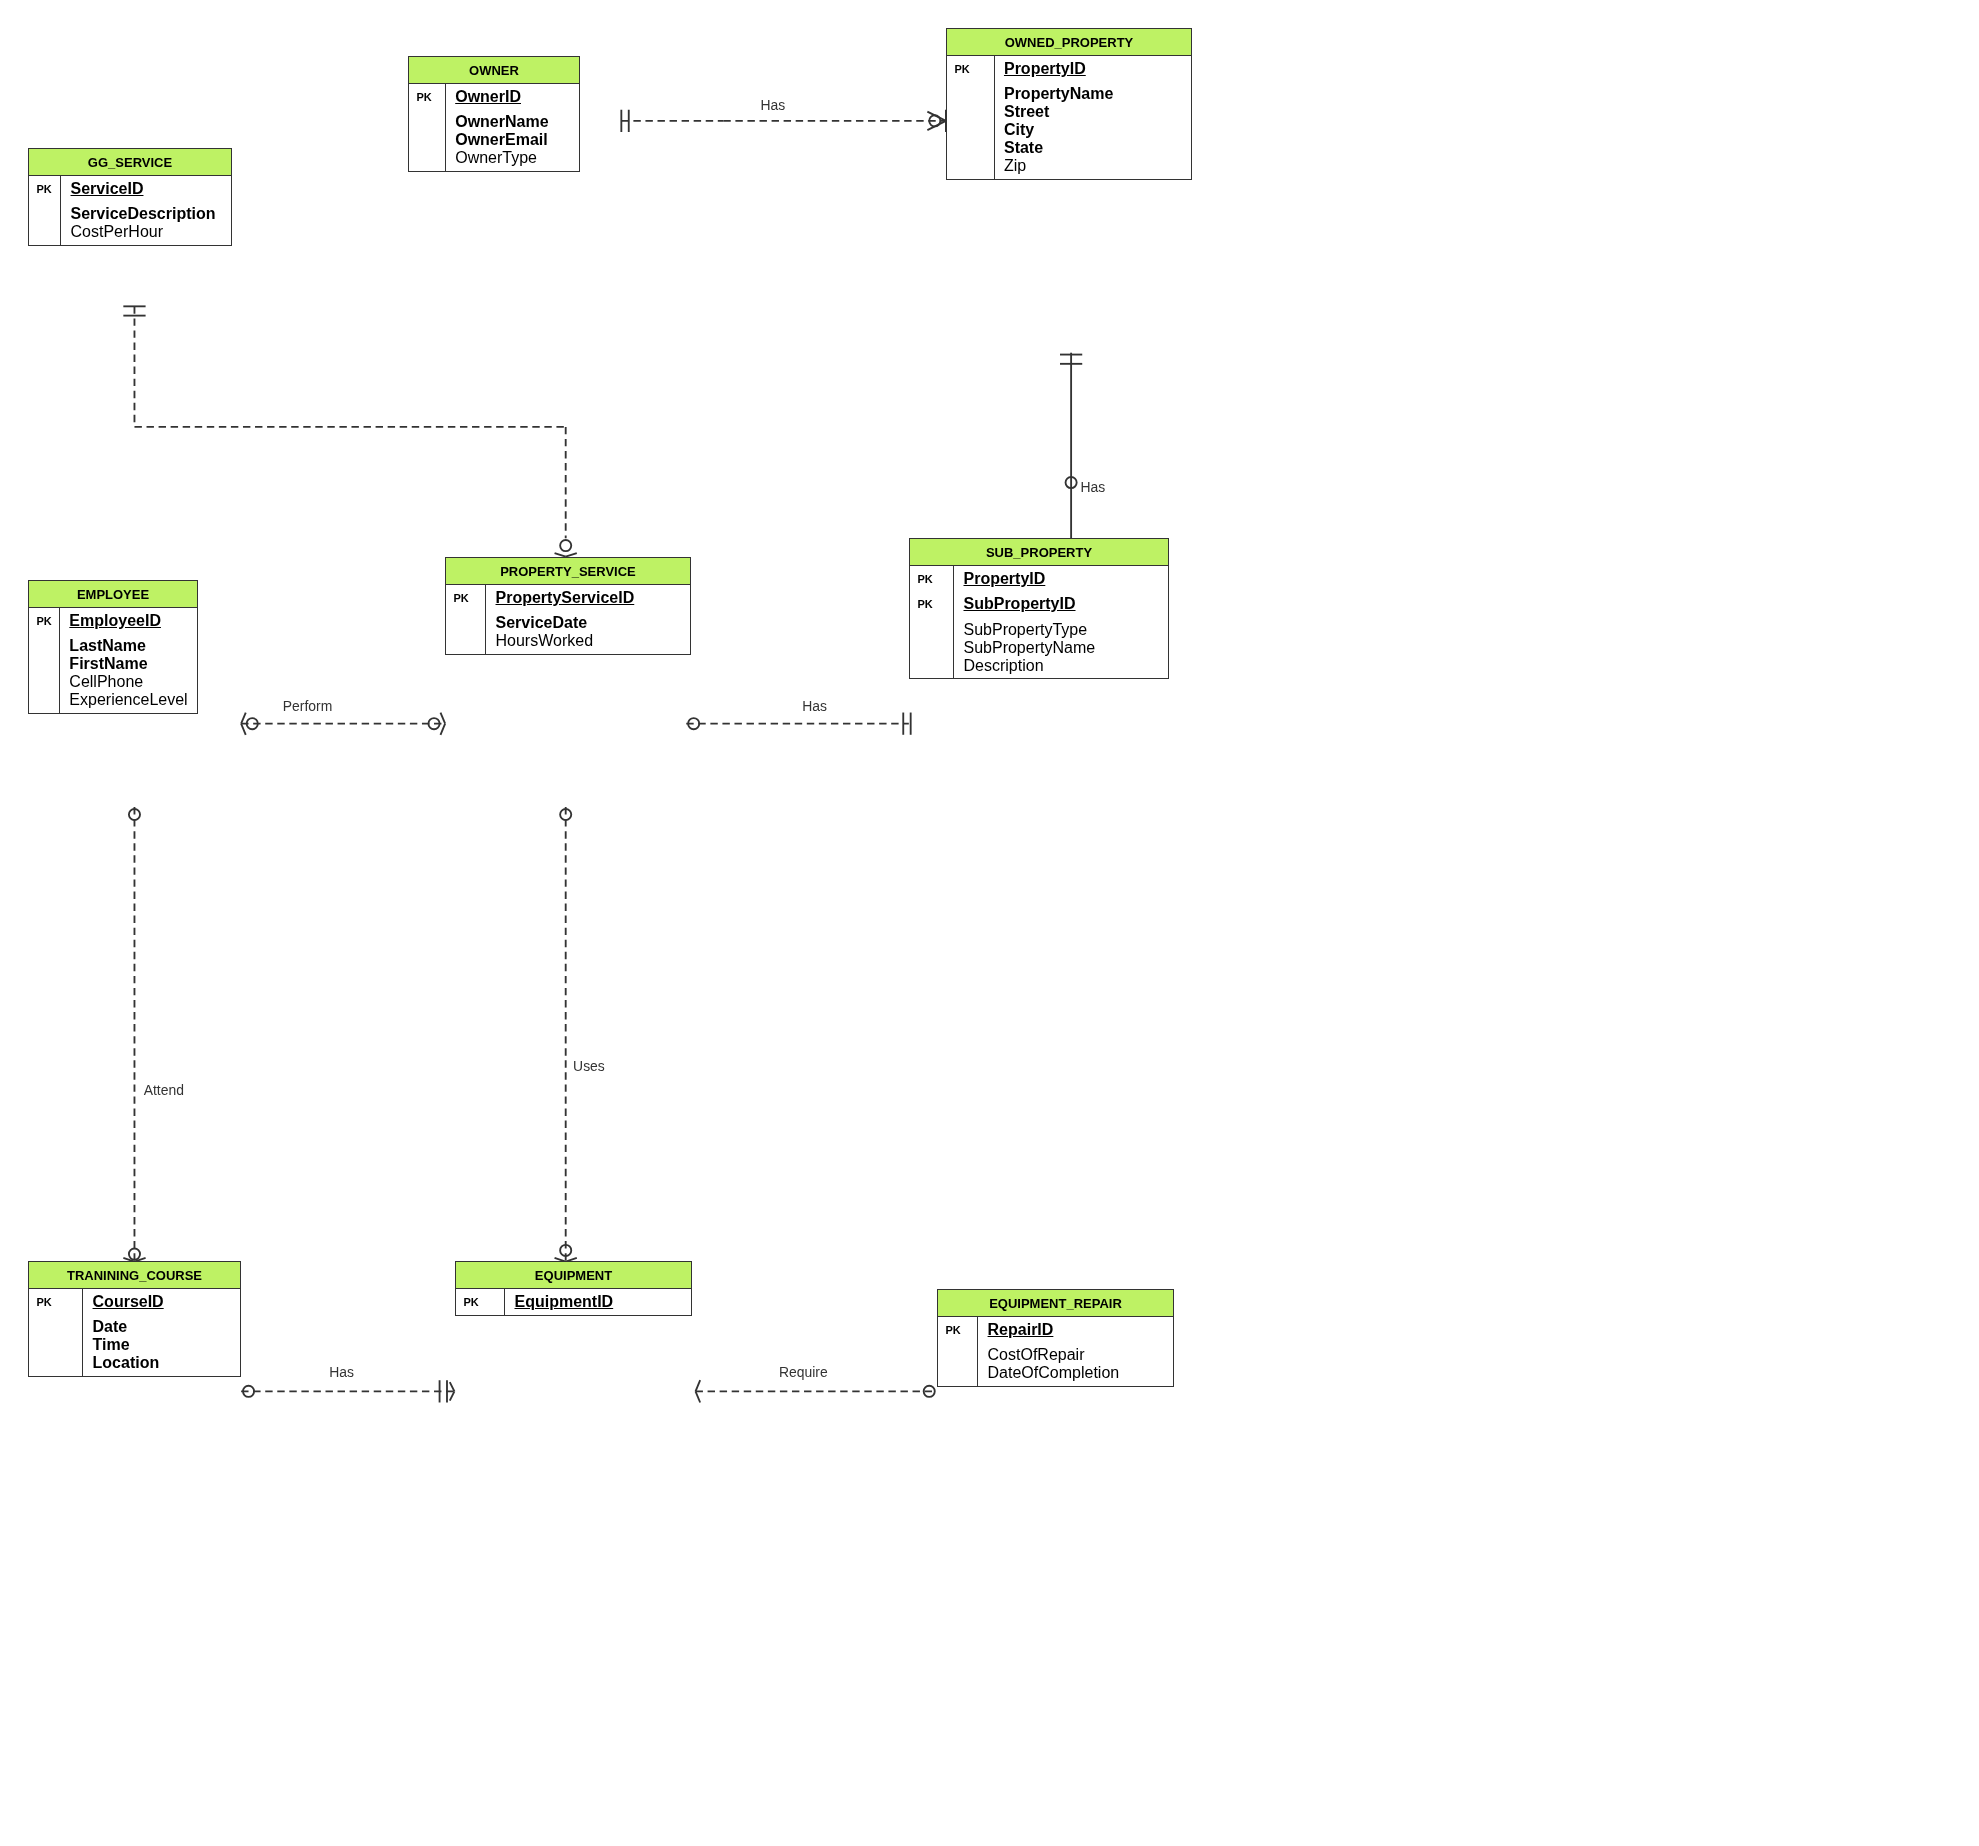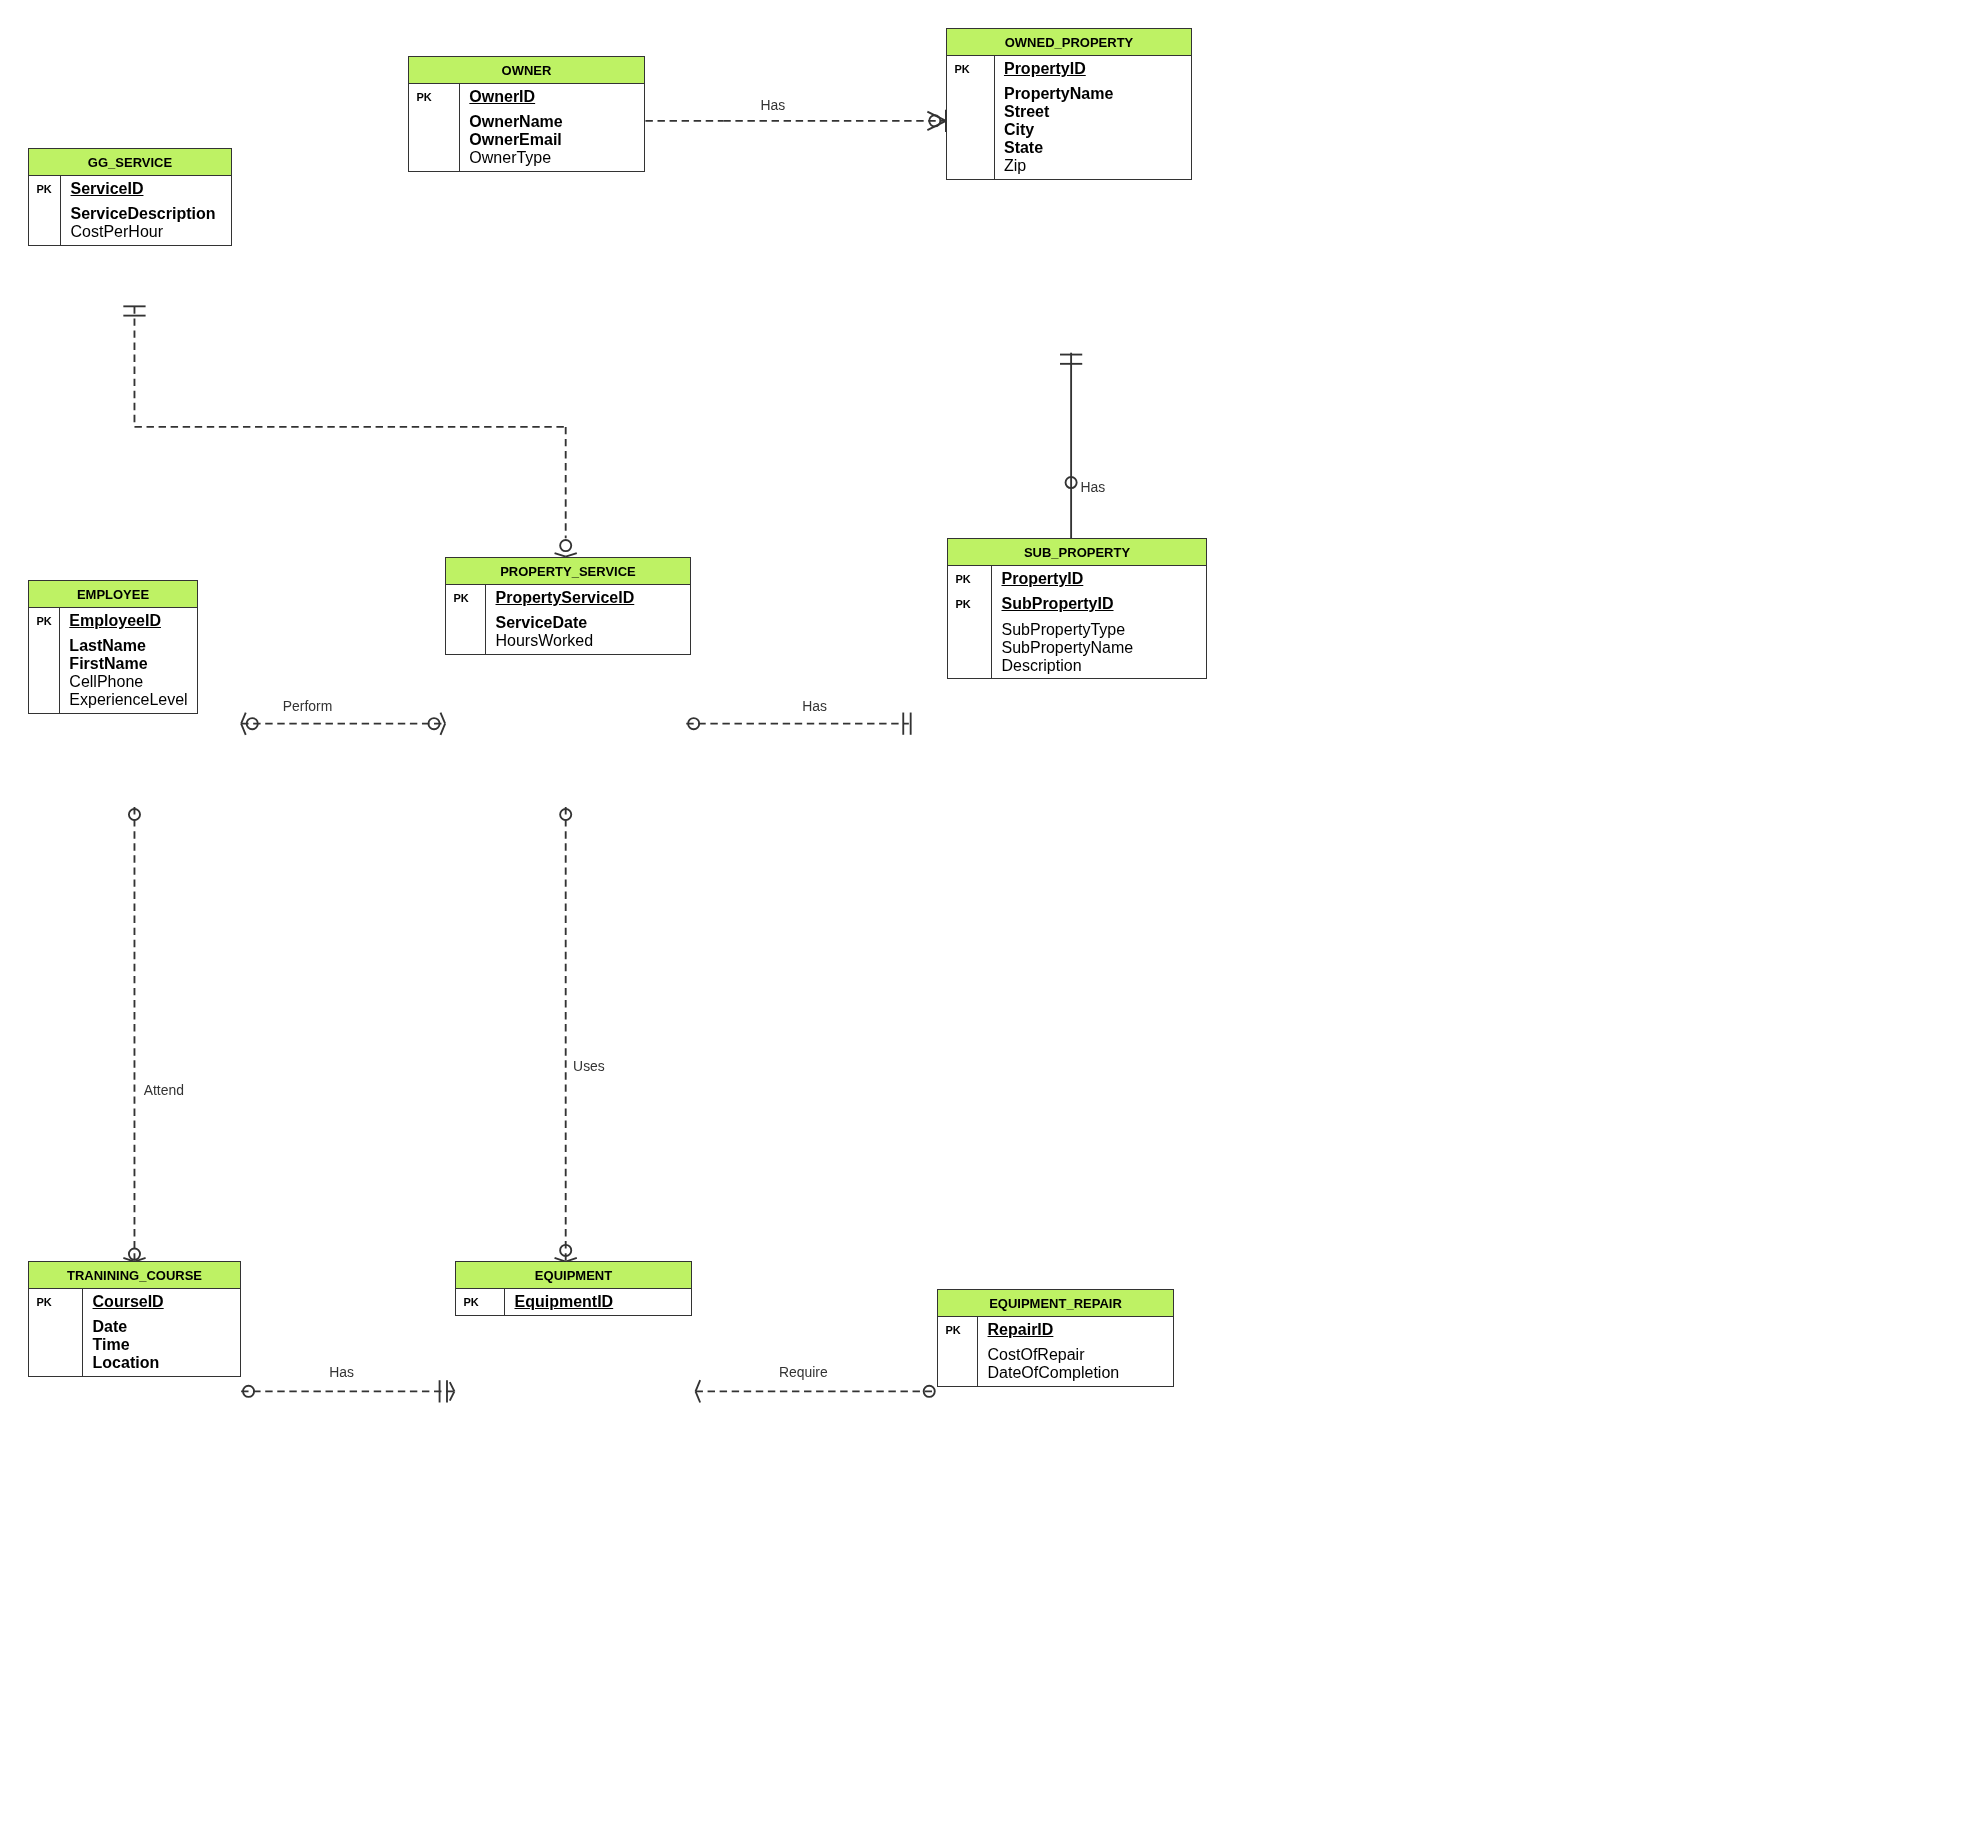--- a/index.html
+++ b/index.html
@@ -207,21 +207,21 @@
     <div class="row divider">
       <div class="cell-pk" style="border-right:1.9px solid #333;">&nbsp;</div>
       <div class="cell-content">
         <span class="attr-name bold-only">ServiceDescription</span>
         <span class="attr-name normal">CostPerHour</span>
       </div>
     </div>
   </div>
 </div>
 
-<div class="er-table" style="left:408px; top:56px; width:237px;">
+<div class="er-table" style="left:408px; top:56px; width:172px;">
   <div class="table-header">OWNER</div>
   <div class="table-body">
     <div class="row">
       <div class="cell-pk">PK</div>
       <div class="cell-content">
         <span class="attr-name underline">OwnerID</span>
       </div>
     </div>
     <div class="row divider">
       <div class="cell-pk" style="border-right:1.9px solid #333;">&nbsp;</div>
@@ -289,21 +289,21 @@
     <div class="row divider">
       <div class="cell-pk" style="border-right:1.9px solid #333;">&nbsp;</div>
       <div class="cell-content">
         <span class="attr-name bold-only">ServiceDate</span>
         <span class="attr-name normal">HoursWorked</span>
       </div>
     </div>
   </div>
 </div>
 
-<div class="er-table" style="left:909px; top:538px; width:260px;margin-left:38px;">
+<div class="er-table" style="left:909px; top:538px; width:260px;">
   <div class="table-header">SUB_PROPERTY</div>
   <div class="table-body">
     <div class="row">
       <div class="cell-pk">PK</div>
       <div class="cell-content">
         <span class="attr-name underline">PropertyID</span>
       </div>
     </div>
     <div class="row">
       <div class="cell-pk">PK</div>

